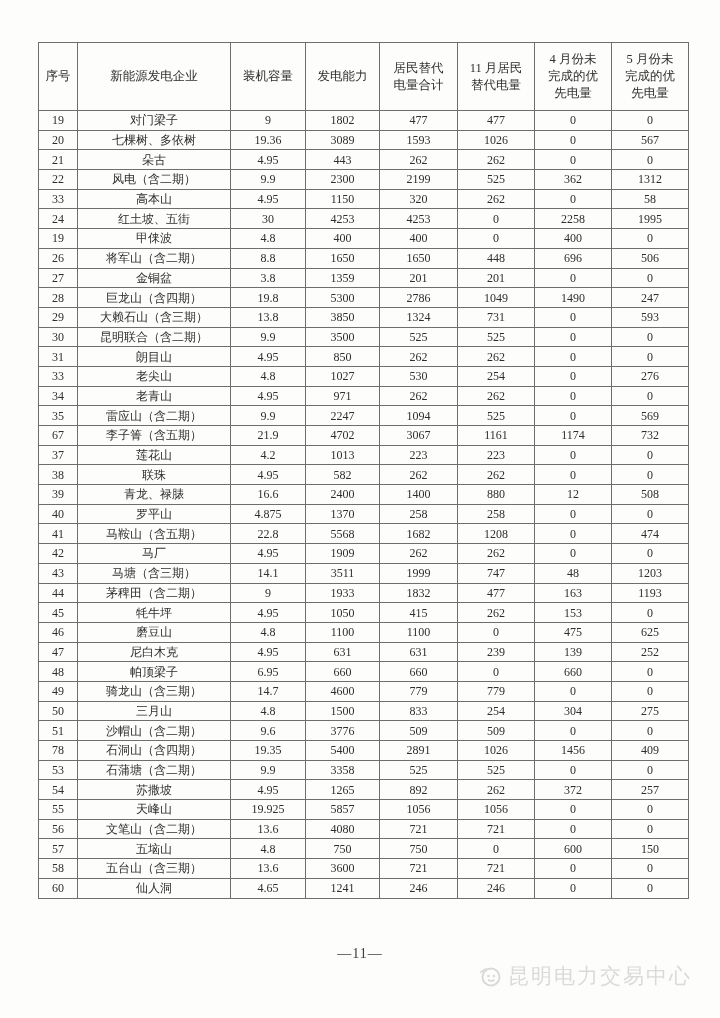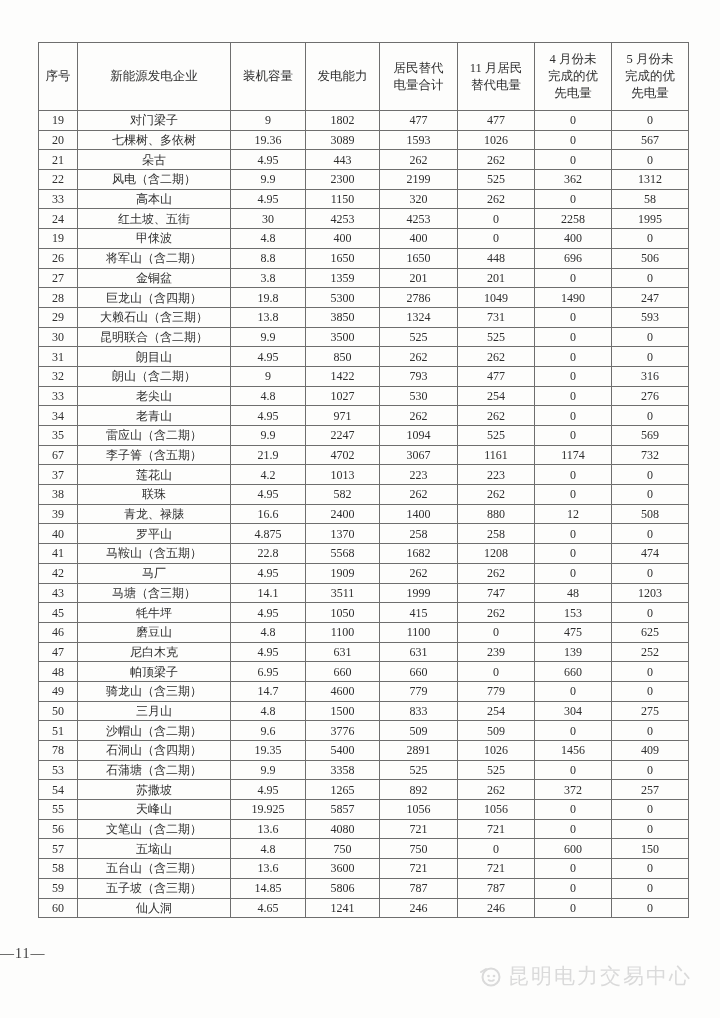--- a/index.html
+++ b/index.html
@@ -48,20 +48,21 @@
   table.power-table tbody tr { height: 19.7px; margin-left: 28px; }
   table.power-table td {
     font-size: 12px;
     line-height: 1;
     white-space: nowrap;
   }
   .page-number {
     position: absolute;
     left: 0; right: 0;
     top: 946px;
+    text-align: center;
     font-size: 14px;
     letter-spacing: 1px;
     color: #3a3a3a;
   }
   .watermark {
     position: absolute;
     right: 28px;
     top: 962px;
     display: flex;
     align-items: center;
@@ -233,30 +234,20 @@
           <td>31</td>
           <td>朗目山</td>
           <td>4.95</td>
           <td>850</td>
           <td>262</td>
           <td>262</td>
           <td>0</td>
           <td>0</td>
         </tr>
         <tr>
-          <td>32</td>
-          <td>朗山（含二期）</td>
-          <td>9</td>
-          <td>1422</td>
-          <td>793</td>
-          <td>477</td>
-          <td>0</td>
-          <td>316</td>
-        </tr>
-        <tr>
           <td>33</td>
           <td>老尖山</td>
           <td>4.8</td>
           <td>1027</td>
           <td>530</td>
           <td>254</td>
           <td>0</td>
           <td>276</td>
         </tr>
         <tr>
@@ -353,20 +344,30 @@
           <td>43</td>
           <td>马塘（含三期）</td>
           <td>14.1</td>
           <td>3511</td>
           <td>1999</td>
           <td>747</td>
           <td>48</td>
           <td>1203</td>
         </tr>
         <tr>
+          <td>44</td>
+          <td>茅稗田（含二期）</td>
+          <td>9</td>
+          <td>1933</td>
+          <td>1832</td>
+          <td>477</td>
+          <td>163</td>
+          <td>1193</td>
+        </tr>
+        <tr>
           <td>45</td>
           <td>牦牛坪</td>
           <td>4.95</td>
           <td>1050</td>
           <td>415</td>
           <td>262</td>
           <td>153</td>
           <td>0</td>
         </tr>
         <tr>
@@ -489,30 +490,20 @@
           <td>600</td>
           <td>150</td>
         </tr>
         <tr>
           <td>58</td>
           <td>五台山（含三期）</td>
           <td>13.6</td>
           <td>3600</td>
           <td>721</td>
           <td>721</td>
-          <td>0</td>
-          <td>0</td>
-        </tr>
-        <tr>
-          <td>59</td>
-          <td>五子坡（含三期）</td>
-          <td>14.85</td>
-          <td>5806</td>
-          <td>787</td>
-          <td>787</td>
           <td>0</td>
           <td>0</td>
         </tr>
         <tr>
           <td>60</td>
           <td>仙人洞</td>
           <td>4.65</td>
           <td>1241</td>
           <td>246</td>
           <td>246</td>

